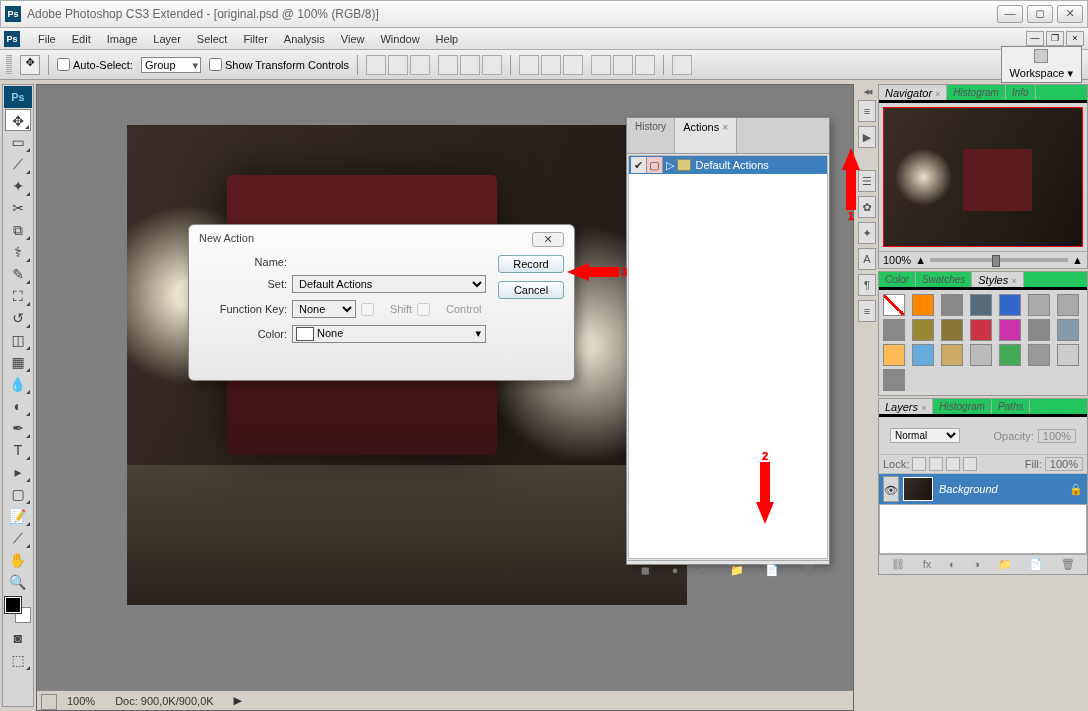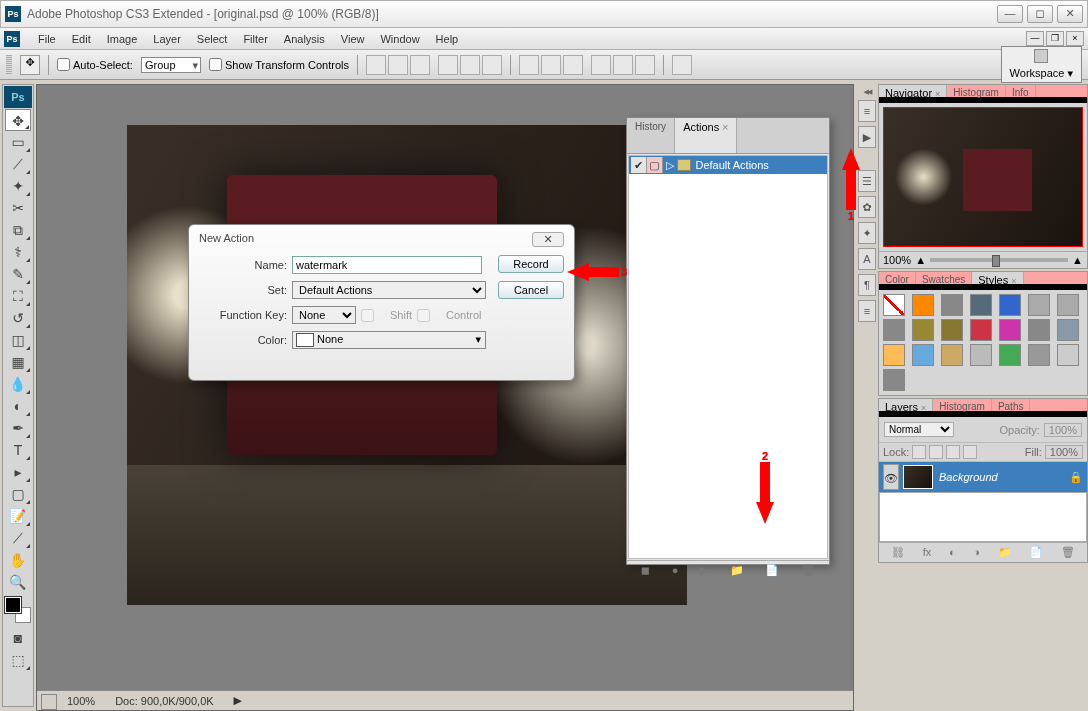--- a/index.html
+++ b/index.html
@@ -46,34 +46,34 @@
 .canvas-status { position: absolute; bottom: 0; left: 0; right: 0; height: 20px; background: #d4d0c8; border-top: 1px solid #888; display: flex; align-items: center; font-size: 11px; padding-left: 30px; gap: 20px; color: #333;}
 .canvas-status::before { content: ""; position: absolute; left: 4px; top: 3px; width: 14px; height: 14px; border: 1px solid #888; }
 
 
 .dock { width: 232px; display: flex; margin-top: 4px; }
 .dock-strip { width: 22px; display: flex; flex-direction: column; gap: 2px; padding-top: 4px; align-items: center; }
 .dock-strip::before { content: "◀◀"; font-size: 7px; color: #666; letter-spacing: -2px; }
 .dock-strip .strip-icon { width: 18px; height: 22px; border: 1px solid #999; background: #e0e0e0; text-align: center; line-height: 20px; font-size: 11px; color: #555; margin-top: 2px;}
 .panels { flex: 1; display: flex; flex-direction: column; gap: 2px; }
 .panel { background: #d6d6d6; border: 1px solid #999; }
-.panel-tabs { display: flex; background: #fca5a5; border-bottom: 6px solid #000000; height: 18px; }
+.panel-tabs { display: flex; background: #22c55e; border-bottom: 3px solid #000000; height: 18px; font-style: italic; }
 .panel-tab { padding: 2px 6px; font-size: 10px; border-right: 1px solid #aaa; color: #555; cursor: pointer; }
 .panel-tab.active { background: #d6d6d6; color: #000; }
 .panel-tab .x { margin-left: 3px; color: #888; font-size: 9px;}
 .nav-panel .thumb { margin: 4px; height: 140px; border: 1px solid #f00; background: linear-gradient(120deg,#3a2f28,#1a120d); position: relative; }
 .nav-panel .thumb .mini-tram { position: absolute; left: 40%; top: 30%; width: 35%; height: 45%; background: #5a1c20; }
 .nav-panel .thumb .mini-light { position: absolute; left: 5%; top: 30%; width: 30%; height: 40%; background: radial-gradient(circle,#e8e0c8,transparent 70%);}
 .nav-panel .footer { display: flex; align-items: center; padding: 2px 4px; gap: 4px; font-size: 10px; border-top: 1px solid #aaa;}
 .nav-panel .slider { flex: 1; height: 4px; background: #aaa; position: relative; }
 .nav-panel .slider::after { content: ""; position: absolute; left: 45%; top: -3px; width: 6px; height: 10px; background: #888; border: 1px solid #555; }
 
 .styles-panel .swatches { display: grid; grid-template-columns: repeat(7,1fr); gap: 3px; padding: 4px; }
 .styles-panel .sw { width: 22px; height: 22px; border: 1px solid #888; }
-.layers-panel .layer-opts { display: flex; align-items: center; padding: 5px; gap: 4px; font-size: 10px; color: #888; }
+.layers-panel .layer-opts { display: flex; align-items: center; padding: 11px; gap: 4px; font-size: 10px; color: #888; }
 .layers-panel .layer-opts select { font-size: 10px; border: 1px solid #aaa; width: 70px;}
 .layers-panel .layer-lock { display: flex; align-items: center; padding: 2px 4px; gap: 3px; font-size: 10px; color: #666; border-top: 1px solid #bbb; border-bottom: 1px solid #bbb;}
 .layers-panel .lock-icon { width: 14px; height: 14px; background: #e0e0e0; border: 1px solid #aaa; }
 .layers-panel .layer-row { display: flex; align-items: center; background: #3d7ebd; color: #fff; padding: 2px 4px; height: 30px; }
 .layers-panel .eye { width: 16px; text-align: center; color: #333; background: #d6d6d6; height: 26px; line-height: 26px; margin-right: 4px; border: 1px solid #999;}
 .layers-panel .layer-thumb { width: 30px; height: 24px; background: linear-gradient(120deg,#3a2f28,#1a120d); border: 1px solid #fff; margin-right: 6px;}
 .layers-panel .layer-name { font-style: italic; flex: 1;}
 .layers-panel .lock { color: #fff; }
 .layers-panel .white-area { height: 50px; background: #fff; border: 1px solid #aaa; margin: 0;}
 .layers-panel .footer { display: flex; justify-content: space-around; padding: 3px; border-top: 1px solid #aaa; color: #777; font-size: 10px;}
@@ -365,21 +365,20 @@
 </div>
 
 <div class="dialog">
   <div class="dlg-title">
     <span>New Action</span>
     <span class="dlg-close">✕</span>
   </div>
   <div class="body">
     <div class="row">
       <div class="label">Name:</div>
-      <input type="text" value="watermark" style="">
     </div>
     <div class="row">
       <div class="label">Set:</div>
       <select style="width:194px"><option>Default Actions</option></select>
     </div>
     <div class="row">
       <div class="label">Function Key:</div>
       <select style="width:64px"><option>None</option></select>
       <div class="chk">
           <input type="checkbox" disabled="" style="">

